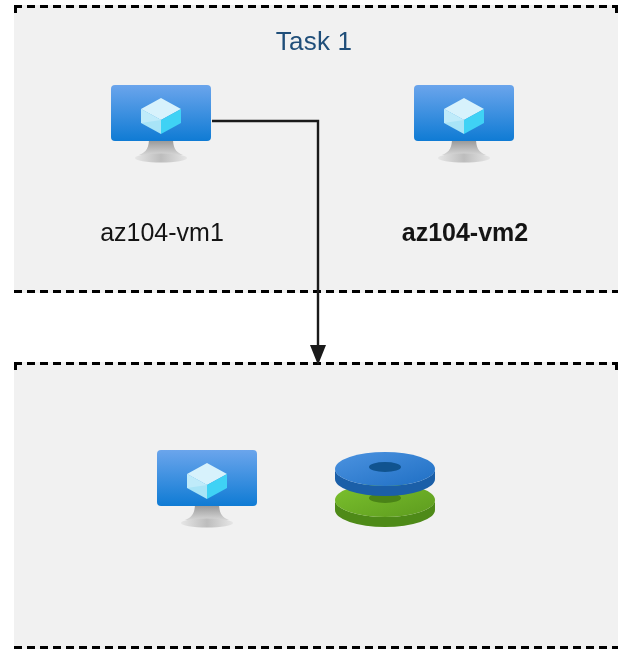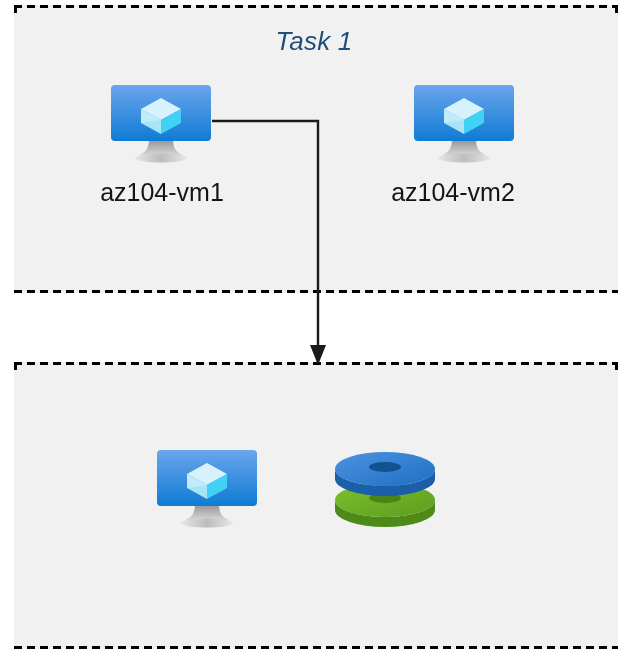--- a/index.html
+++ b/index.html
@@ -50,34 +50,35 @@
   .task-title {
     position: absolute;
     width: 100%;
     text-align: center;
     color: #1F4E79;
     font-size: 26px;
     line-height: 30px;
     letter-spacing: 0.2px;
     white-space: nowrap;
   }
-  #title-task1 { top: 26px; font-style: italic; }
+  #title-task1 { top: 26px; }
   #title-task2 { top: 383px; }
 
   
   .node-label {
     position: absolute;
     text-align: center;
     color: #141414;
     font-size: 25px;
     line-height: 32px;
     white-space: nowrap;
+    margin-top: 40px;
   }
   #label-vm1 { left: 42px;  top: 176px; width: 240px; }
-  #label-vm2 { left: 333px; top: 176px; width: 240px; }
+  #label-vm2 { left: 345px; top: 176px; width: 240px; font-weight: bold; }
   #label-task2-caption {
     left: 94px; top: 553px; width: 440px;
     font-size: 27px; line-height: 36px;
   }
 
   
   .vm-icon { position: absolute; }
   .vm-icon svg { display: block; width: 100%; height: 100%; }
 
   #vm1-icon   { left: 109px; top: 82px;  width: 104px; height: 84px; }

